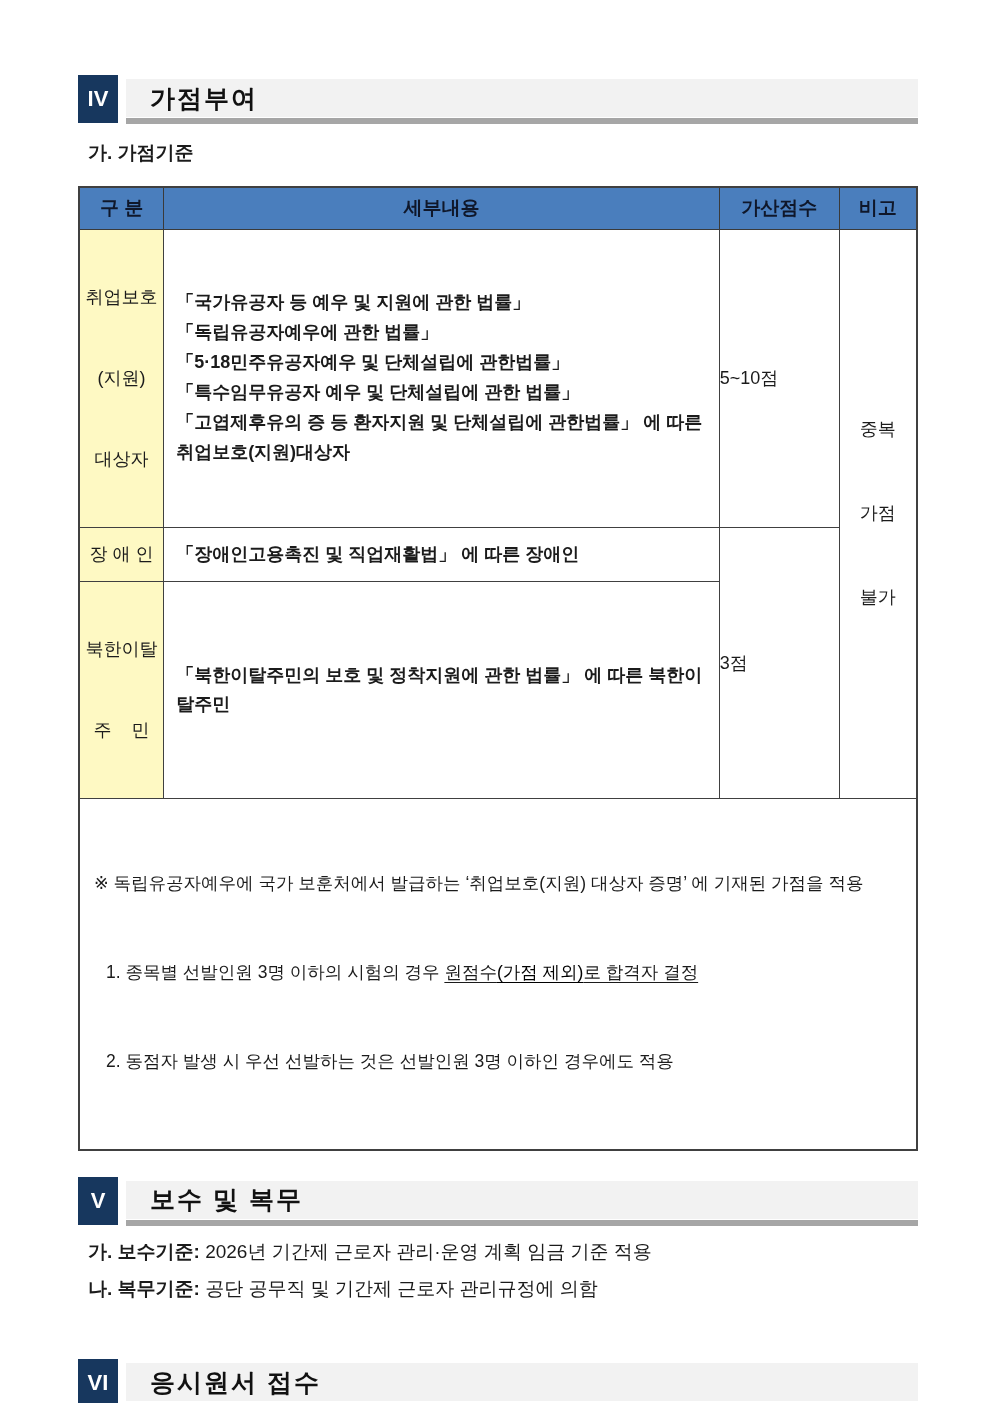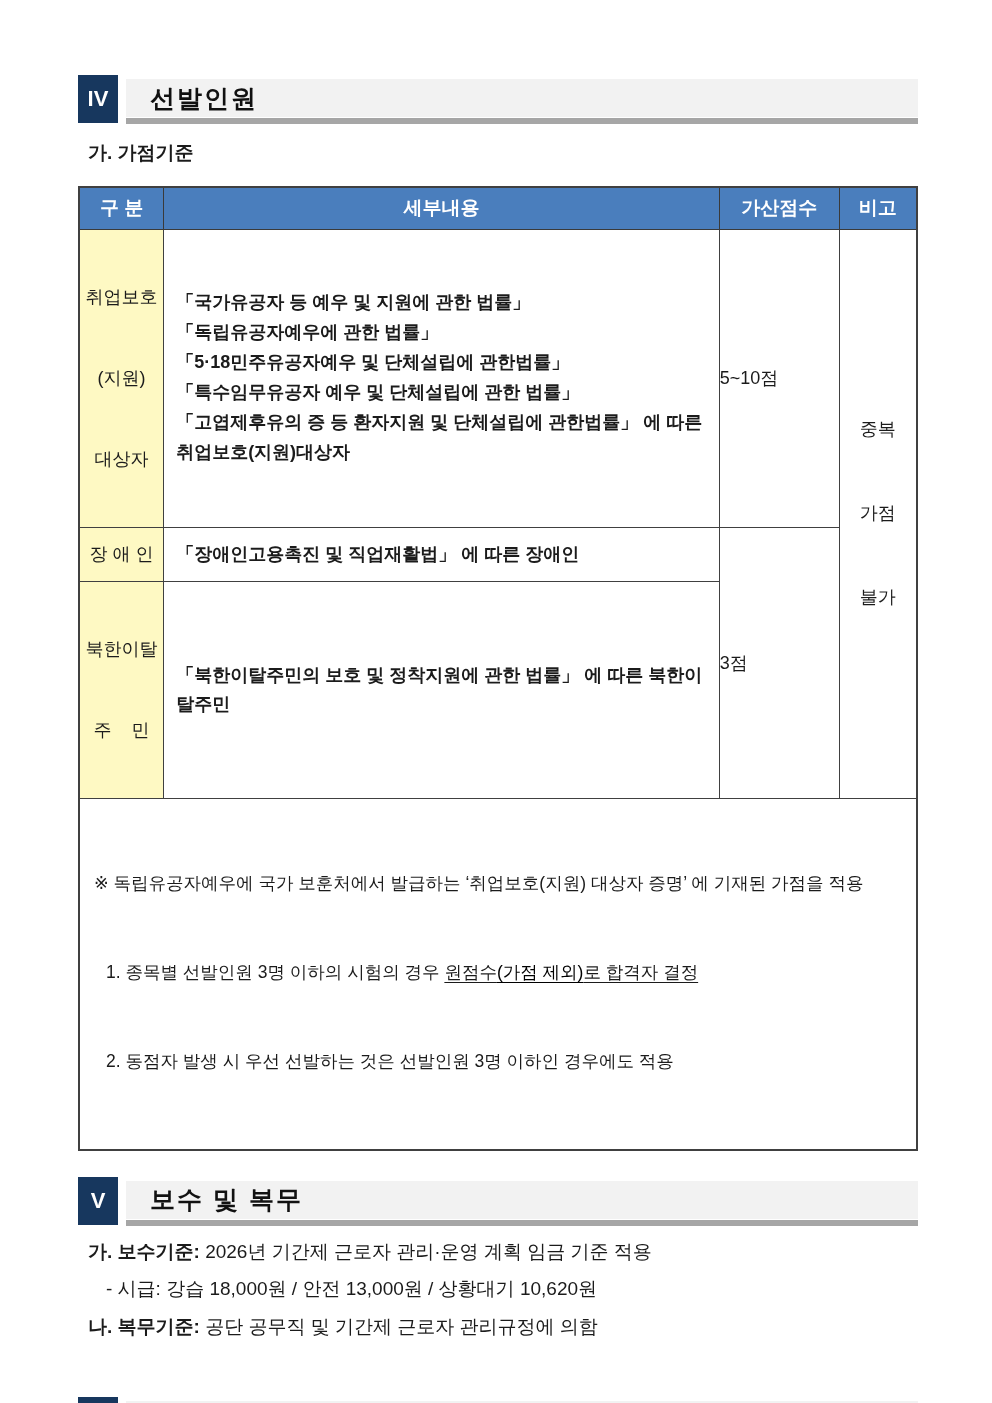--- a/index.html
+++ b/index.html
@@ -25,21 +25,21 @@
     color:#111;
   }
   .sec-underline { height:6px; background:#a6a6a6; margin-top:1px; }
 
   .subheading { font-size:19px; font-weight:bold; padding-left:10px; margin:16px 0 20px 0; }
 
   
   table.bonus { width:100%; border-collapse:collapse; table-layout:fixed; border:2px solid #404040; }
   table.bonus th, table.bonus td { border:1px solid #404040; }
   table.bonus thead th {
-    background:#4a7ebd; color:#ffffff; font-weight:bold; font-size:19px;
+    background:#4a7ebd; color:#0f172a; font-weight:bold; font-size:19px;
     height:42px; text-align:center; border-color:#3a3a3a;
   }
   td.cat { background:#fef9c3; text-align:center; font-size:18px; line-height:1.5; white-space:pre; }
   td.details { padding:12px 12px; font-size:18px; line-height:1.66;font-weight:bold; }
   td.score { text-align:left; font-size:18px; }
   td.remark { text-align:center; font-size:18px; line-height:1.55; white-space:pre; }
   td.notes { padding:10px 14px 12px 14px; font-size:17.5px; line-height:1.7; white-space:pre-wrap; }
   .u { text-decoration:underline; text-underline-offset:4px; }
   .red { color:#000000; }
 
@@ -53,21 +53,21 @@
   .sec-body-top { height:14px; }
 </style>
 </head>
 <body>
 
 <div class="page">
 
   <div class="sec-header">
     <div class="sec-badge">IV</div>
     <div class="sec-bar-wrap">
-      <div class="sec-bar">선발인원</div>
+      <div class="sec-bar">가점부여</div>
       <div class="sec-underline"></div>
     </div>
   </div>
 
   <div class="subheading">가. 가점기준</div>
 
   <table class="bonus">
     <colgroup>
       <col style="width:10.1%">
         <col style="width:66.3%">
@@ -130,21 +130,20 @@
   <div class="sec-header">
     <div class="sec-badge">V</div>
     <div class="sec-bar-wrap">
       <div class="sec-bar">보수 및 복무</div>
       <div class="sec-underline"></div>
     </div>
   </div>
   <div class="sec-body-top"></div>
 
   <div class="vline"><span class="lbl">가. 보수기준:</span><span> 2026년 기간제 근로자 관리·운영 계획 임금 기준 적용</span></div>
-  <div class="vline sub">- 시급: 강습 18,000원 / 안전 13,000원 / 상황대기 10,620원</div>
   <div class="vline"><span class="lbl">나. 복무기준:</span><span> 공단 공무직 및 기간제 근로자 관리규정에 의함</span></div>
 
   <div class="gap-before-sec6"></div>
 
   <div class="sec-header">
     <div class="sec-badge">VI</div>
     <div class="sec-bar-wrap">
       <div class="sec-bar">응시원서 접수</div>
 
     </div>

